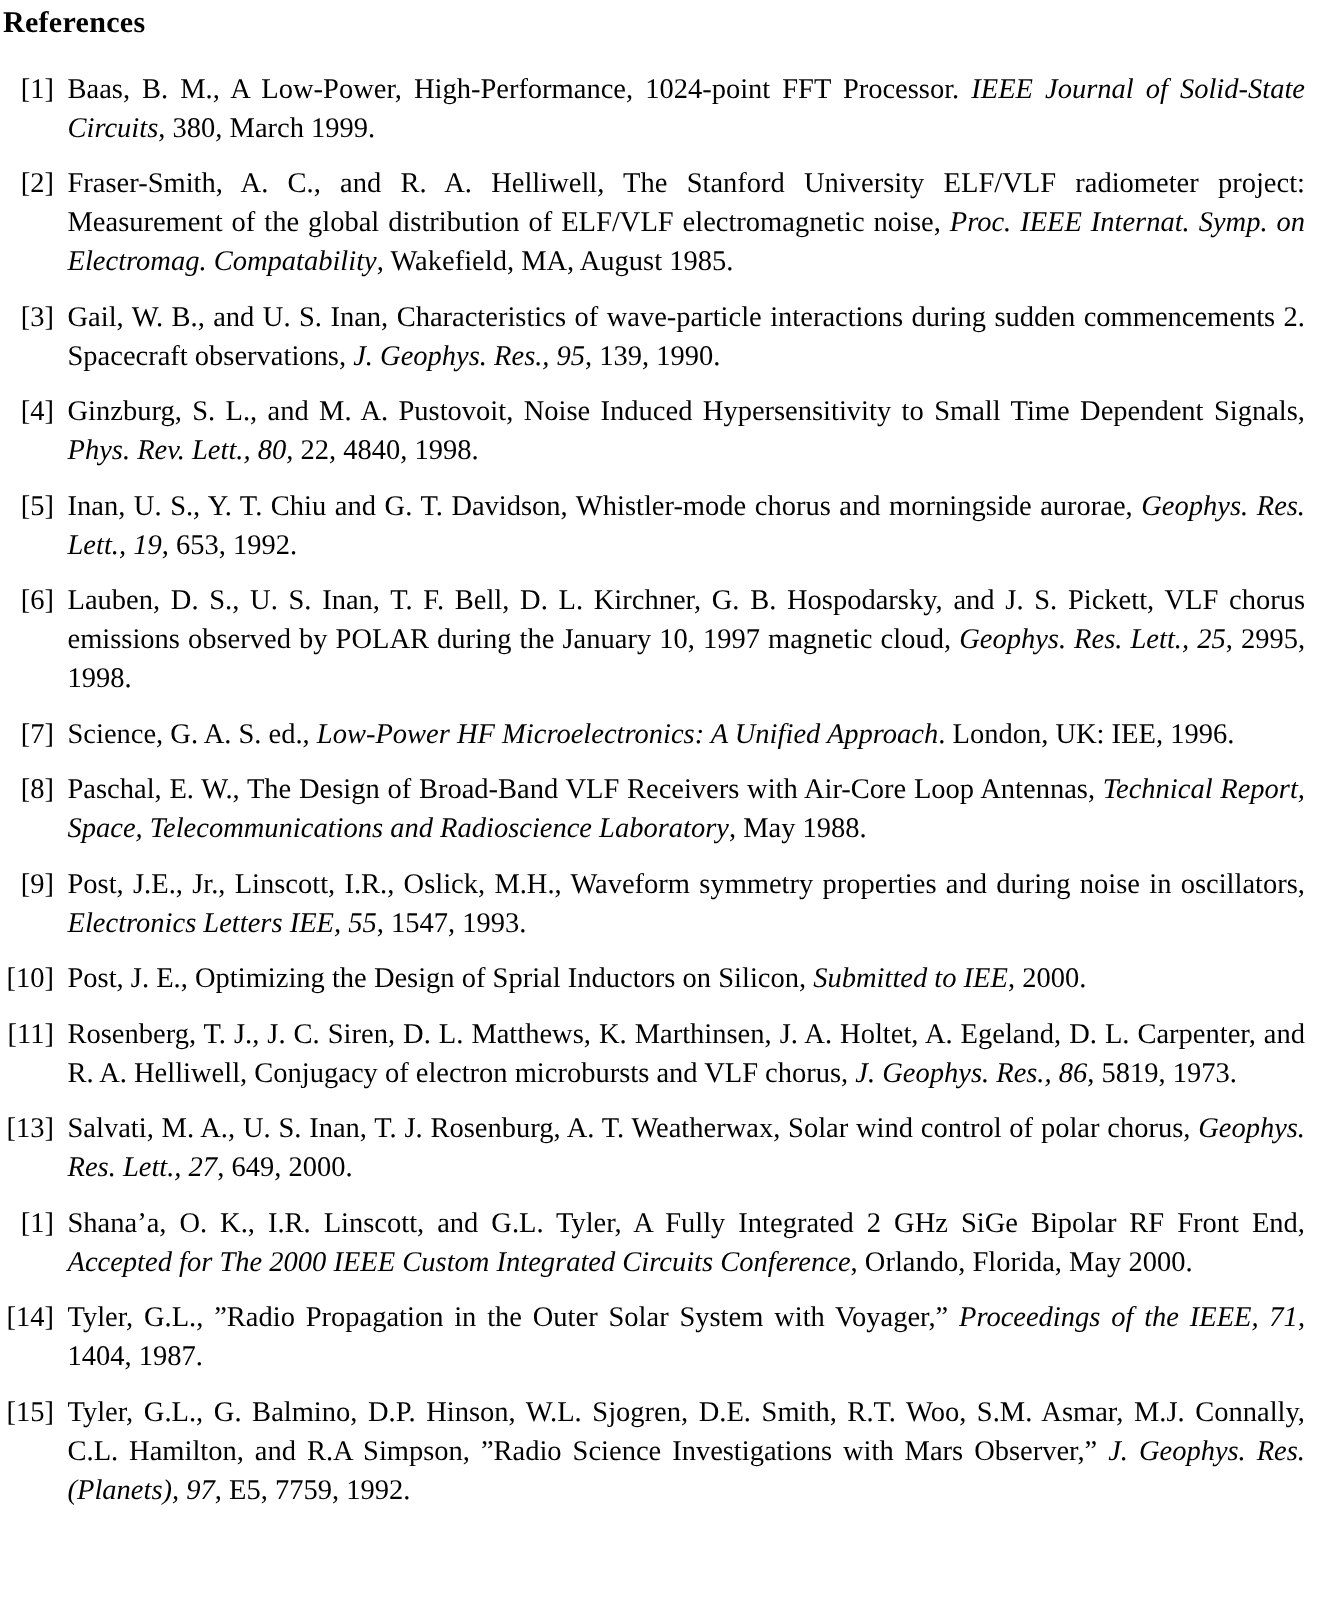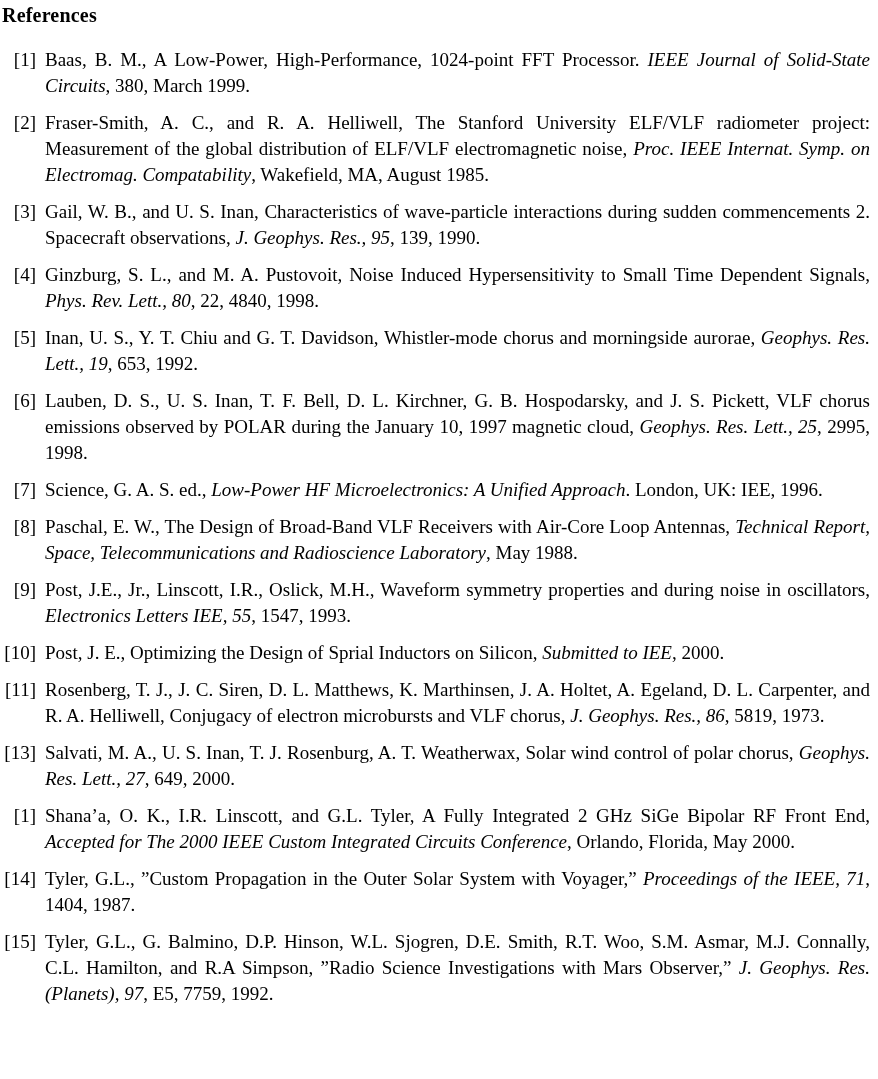--- a/index.html
+++ b/index.html
@@ -105,20 +105,20 @@
       <div class="ref">
         <span class="ref-label">[13]</span>
         <span class="ref-text"><span>Salvati, M. A., U. S. Inan, T. J. Rosenburg, A. T. Weatherwax, Solar wind control of polar chorus, </span><i>Geophys. Res. Lett., 27</i><span>, 649, 2000.</span></span>
       </div>
       <div class="ref">
         <span class="ref-label">[1]</span>
         <span class="ref-text"><span>Shana’a, O. K., I.R. Linscott, and G.L. Tyler, A Fully Integrated 2 GHz SiGe Bipolar RF Front End, </span><i>Accepted for The 2000 IEEE Custom Integrated Circuits Conference</i><span>, Orlando, Florida, May 2000.</span></span>
       </div>
       <div class="ref">
         <span class="ref-label">[14]</span>
-        <span class="ref-text"><span>Tyler, G.L., ”Custom Propagation in the Outer Solar System with Voyager,” </span><i>Proceedings of the IEEE, 71</i><span>, 1404, 1987.</span></span>
+        <span class="ref-text"><span>Tyler, G.L., ”Radio Propagation in the Outer Solar System with Voyager,” </span><i>Proceedings of the IEEE, 71</i><span>, 1404, 1987.</span></span>
       </div>
       <div class="ref">
         <span class="ref-label">[15]</span>
         <span class="ref-text"><span>Tyler, G.L., G. Balmino, D.P. Hinson, W.L. Sjogren, D.E. Smith, R.T. Woo, S.M. Asmar, M.J. Connally, C.L. Hamilton, and R.A Simpson, ”Radio Science Investigations with Mars Observer,” </span><i>J. Geophys. Res. (Planets), 97</i><span>, E5, 7759, 1992.</span></span>
       </div>
     </div>
 </div>
 
 </body></html>

